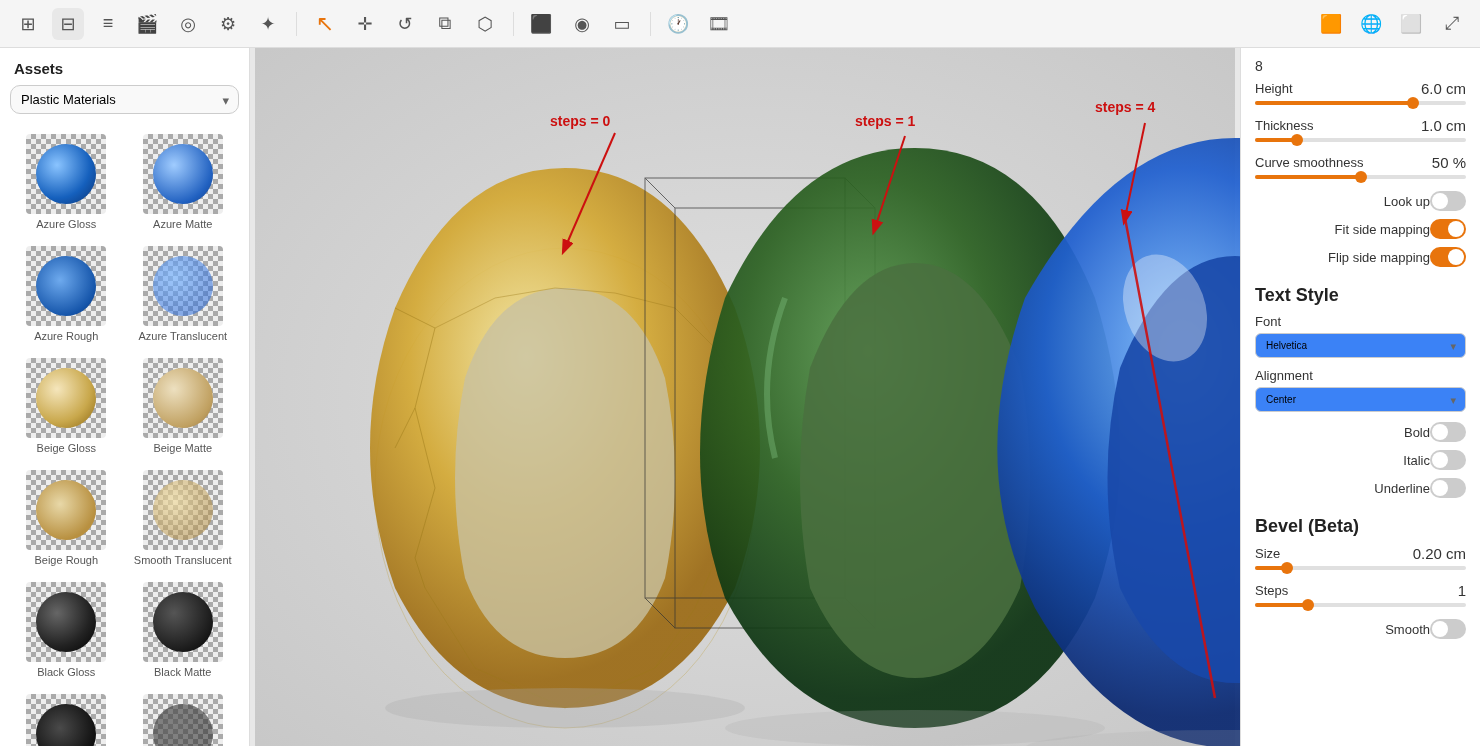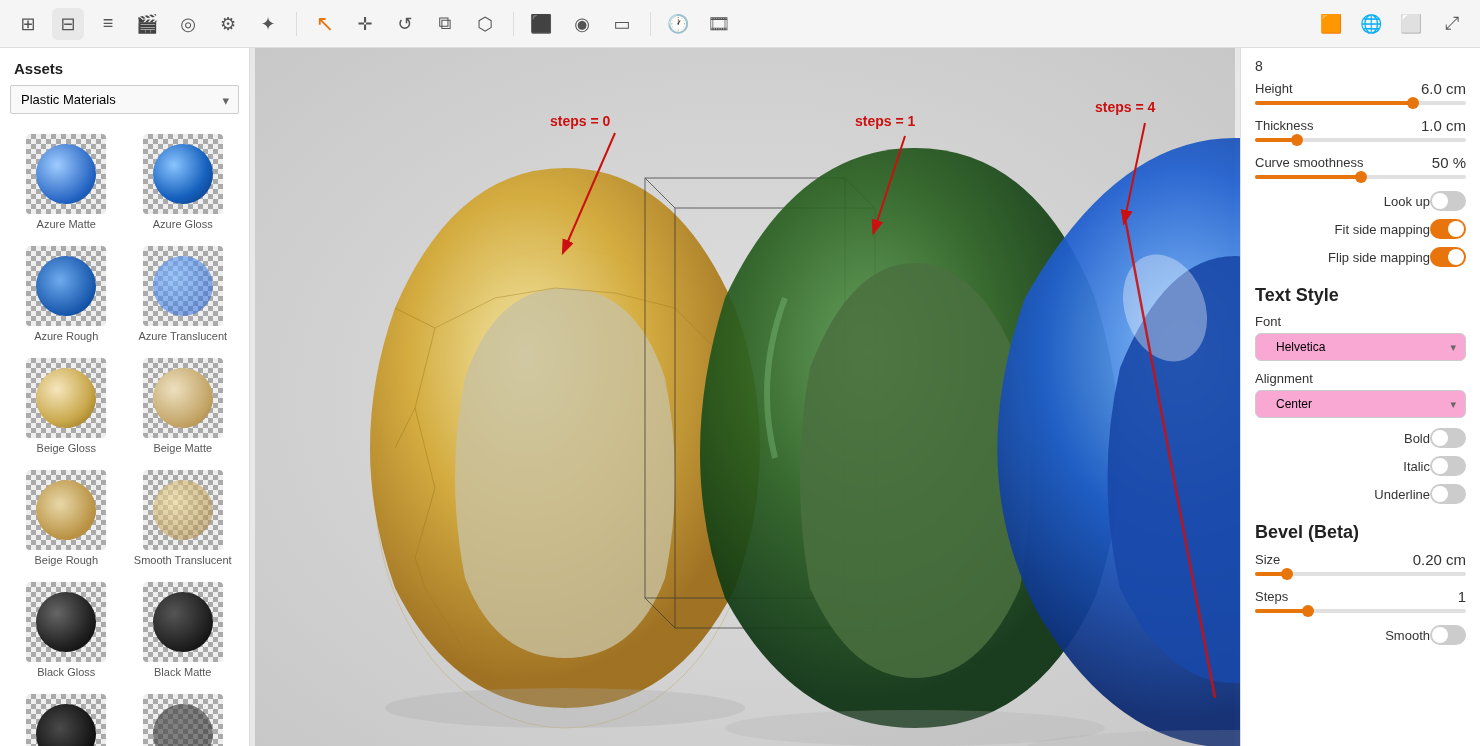--- a/index.html
+++ b/index.html
@@ -13,21 +13,21 @@
     .toolbar-sep { width: 1px; height: 24px; background: #ddd; margin: 0 4px; }
     .toolbar-right { margin-left: auto; display: flex; align-items: center; gap: 8px; }
 
     
     .main { display: flex; flex: 1; overflow: hidden; }
 
     
     .sidebar { width: 250px; background: #fff; border-right: 1px solid #ddd; display: flex; flex-direction: column; flex-shrink: 0; }
     .sidebar-header { padding: 12px 14px 8px; font-weight: 600; font-size: 15px; color: #222; }
     .sidebar-dropdown { margin: 0 10px 10px; position: relative; }
-    .sidebar-dropdown select { width: 100%; padding: 6px 28px 6px 10px; border: 1px solid #ccc; border-radius: 2px; background: #f9f9f9; font-size: 13px; appearance: none; cursor: pointer; }
+    .sidebar-dropdown select { width: 100%; padding: 6px 28px 6px 10px; border: 1px solid #ccc; border-radius: 10px; background: #f9f9f9; font-size: 13px; appearance: none; cursor: pointer; }
     .sidebar-dropdown::after { content: '▾'; position: absolute; right: 10px; top: 50%; transform: translateY(-50%); pointer-events: none; color: #666; }
     .asset-grid { display: grid; grid-template-columns: 1fr 1fr; gap: 4px; padding: 4px 10px; overflow-y: auto; }
     .asset-item { display: flex; flex-direction: column; align-items: center; padding: 6px 4px; cursor: pointer; border-radius: 4px; }
     .asset-thumb { width: 80px; height: 80px; border-radius: 4px; overflow: hidden; background: #ccc; display: flex; align-items: center; justify-content: center; }
     .asset-label { font-size: 11px; color: #555; margin-top: 4px; text-align: center; }
 
     
     .checkered { background-image: linear-gradient(45deg, #aaa 25%, transparent 25%), linear-gradient(-45deg, #aaa 25%, transparent 25%), linear-gradient(45deg, transparent 75%, #aaa 75%), linear-gradient(-45deg, transparent 75%, #aaa 75%); background-size: 10px 10px; background-position: 0 0, 0 5px, 5px -5px, -5px 0px; background-color: #eee; }
 
     
@@ -65,21 +65,21 @@
 
     .toggle-row { display: flex; align-items: center; justify-content: flex-end; margin-bottom: 8px; }
     .toggle { width: 36px; height: 20px; border-radius: 10px; position: relative; cursor: pointer; }
     .toggle.on { background: #e8740c; }
     .toggle.off { background: #ccc; }
     .toggle-knob { width: 16px; height: 16px; border-radius: 50%; background: #fff; position: absolute; top: 2px; transition: left 0.15s; }
     .toggle.on .toggle-knob { left: 18px; }
     .toggle.off .toggle-knob { left: 2px; }
     .dropdown-wrap { position: relative; margin-bottom: 10px; }
     .dropdown-wrap::after { content: '▾'; position: absolute; right: 10px; top: 50%; transform: translateY(-50%); pointer-events: none; color: #666; font-size: 11px; }
-    .dropdown-wrap select { width: 100%; padding: 6px 28px 6px 20px; border: 1px solid #ccc; border-radius: 6px; background: #f9a8d4; font-size: 12px; appearance: none; cursor: pointer; }
+    .dropdown-wrap select { width: 100%; padding: 6px 28px 6px 10px; border: 1px solid #ccc; border-radius: 6px; background: #3b82f6; font-size: 10px; appearance: none; cursor: pointer; }
 
     
     .canvas-svg { position: absolute; top: 0; left: 0; width: 100%; height: 100%; pointer-events: none; }
   </style>
 </head>
 <body>
 
 <div class="toolbar">
   <div class="toolbar-icon">⊞</div>
   <div class="toolbar-icon active">⊟</div>
@@ -124,30 +124,30 @@
       <select>
         <option>Plastic Materials</option>
         <option>Metal Materials</option>
         <option>Glass Materials</option>
       </select>
     </div>
     <div class="asset-grid">
 
       <div class="asset-item">
         <div class="asset-thumb checkered">
+          <div class="sphere sphere-azure-gloss"></div>
+        </div>
+        <div class="asset-label">Azure Gloss</div>
+      </div>
+
+      <div class="asset-item">
+        <div class="asset-thumb checkered">
           <div class="sphere sphere-azure-matte"></div>
         </div>
         <div class="asset-label">Azure Matte</div>
-      </div>
-
-      <div class="asset-item">
-        <div class="asset-thumb checkered">
-          <div class="sphere sphere-azure-gloss"></div>
-        </div>
-        <div class="asset-label">Azure Gloss</div>
       </div>
 
       <div class="asset-item">
         <div class="asset-thumb checkered">
           <div class="sphere sphere-azure-rough"></div>
         </div>
         <div class="asset-label">Azure Rough</div>
       </div>
 
       <div class="asset-item">

